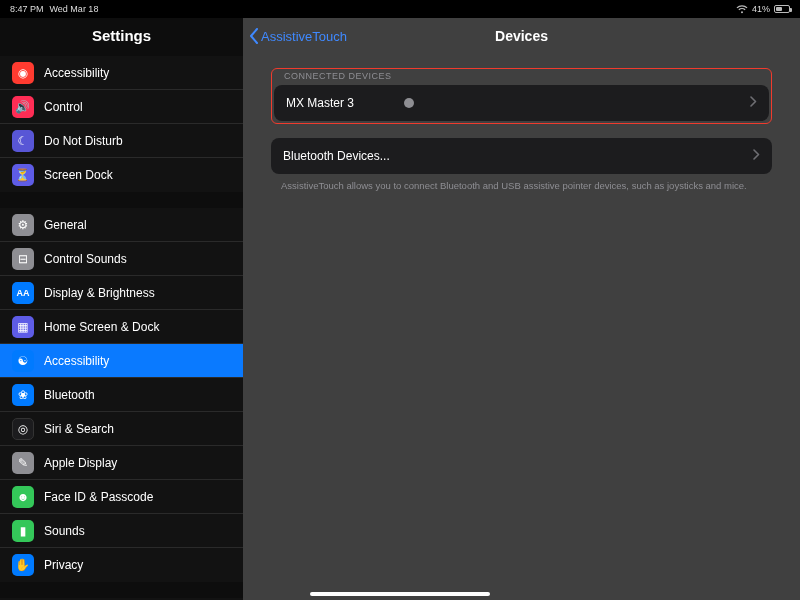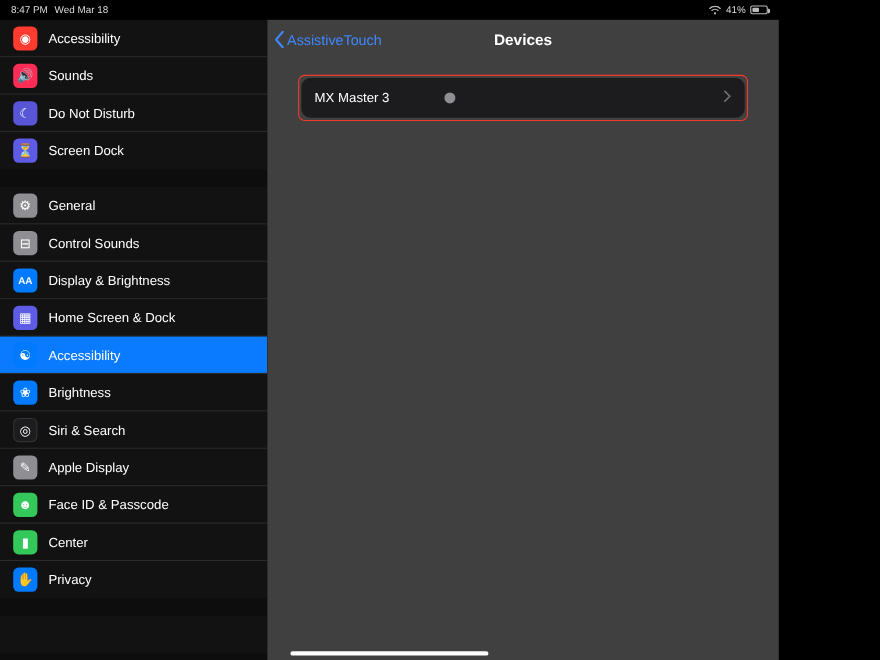--- a/index.html
+++ b/index.html
@@ -1,17 +1,17 @@
 <!DOCTYPE html>
 <html><head>
 <meta charset="utf-8">
 <style>
   * { margin: 0; padding: 0; box-sizing: border-box; }
   html, body { width: 800px; height: 600px; overflow: hidden; background: #000; font-family: -apple-system, "Helvetica Neue", Arial, sans-serif; color: #fff; }
-  .screen { width: 708px; height: 600px; position: relative; display: flex; flex-direction: column; justify-content: flex-end; }
+  .screen { width: 800px; height: 600px; position: relative; display: flex; flex-direction: column; justify-content: flex-end; }
   .statusbar { height: 18px; display: flex; align-items: center; justify-content: space-between; font-size: 9px; padding: 0 10px; color: #ddd; }
   .statusbar .left { display: flex; gap: 6px; align-items: center; }
   .statusbar .right { display: flex; gap: 4px; align-items: center; }
   .battery-icon { width: 16px; height: 8px; border: 1px solid #bbb; border-radius: 2px; position: relative; }
   .battery-icon::after { content: ""; position: absolute; right: -3px; top: 2px; width: 2px; height: 4px; background: #bbb; border-radius: 0 1px 1px 0; }
   .battery-fill { position: absolute; left: 1px; top: 1px; bottom: 1px; width: 40%; background: #bbb; border-radius: 1px; }
   .wifi-icon svg { display: block; }
   .split { flex: 1; display: flex; min-height: 0; }
   .sidebar { width: 243px; background: #0d0d0d; display: flex; flex-direction: column; overflow-y: auto; }
   .sidebar-title { text-align: center; font-size: 15px; font-weight: 600; padding: 9px 0 12px; }
@@ -63,29 +63,30 @@
       </span>
       <span>41%</span>
       <span class="battery-icon">
           <span class="battery-fill"></span>
         </span>
     </div>
   </div>
 
   <div class="split">
     <div class="sidebar">
+      <div class="sidebar-title">Settings</div>
       <div id="sidebar-groups">
           <div class="group">
             <div class="row">
               <div class="icon-box bg-red">◉</div>
               <span>Accessibility</span>
             </div>
             <div class="row">
               <div class="icon-box bg-pink">🔊</div>
-              <span>Sounds</span>
+              <span>Control</span>
             </div>
             <div class="row">
               <div class="icon-box bg-purple">☾</div>
               <span>Do Not Disturb</span>
             </div>
             <div class="row">
               <div class="icon-box bg-indigo">⏳</div>
               <span>Screen Dock</span>
             </div>
           </div>
@@ -105,37 +106,37 @@
             <div class="row">
               <div class="icon-box bg-indigo">▦</div>
               <span>Home Screen &amp; Dock</span>
             </div>
             <div class="row active">
               <div class="icon-box bg-blue">☯</div>
               <span>Accessibility</span>
             </div>
             <div class="row">
               <div class="icon-box bg-blue">❀</div>
-              <span>Brightness</span>
+              <span>Bluetooth</span>
             </div>
             <div class="row">
               <div class="icon-box bg-black">◎</div>
               <span>Siri &amp; Search</span>
             </div>
             <div class="row">
               <div class="icon-box bg-grey">✎</div>
               <span>Apple Display</span>
             </div>
             <div class="row">
               <div class="icon-box bg-green">☻</div>
               <span>Face ID &amp; Passcode</span>
             </div>
             <div class="row">
               <div class="icon-box bg-green">▮</div>
-              <span>Center</span>
+              <span>Sounds</span>
             </div>
             <div class="row">
               <div class="icon-box bg-blue">✋</div>
               <span>Privacy</span>
             </div>
           </div>
           <div class="group">
             <div class="row"></div>
           </div>
         </div>
@@ -147,31 +148,45 @@
           <svg width="10" height="16" viewBox="0 0 10 16">
               <path d="M8 1L2 8l6 7" stroke="#3f89ff" stroke-width="2" fill="none" stroke-linecap="round" stroke-linejoin="round"></path>
             </svg>
           <span>AssistiveTouch</span>
         </div>
         <div class="detail-title">Devices</div>
       </div>
 
       <div class="section">
         <div class="highlight-border">
+          <div class="section-header">CONNECTED DEVICES</div>
           <div class="cell-group">
             <div class="cell">
               <span>MX Master 3</span>
               <span class="dot"></span>
               <span class="chev">
                 <svg width="7" height="11" viewBox="0 0 7 11">
                     <path d="M1 1l4.5 4.5L1 10" stroke="#6e6e73" stroke-width="1.6" fill="none" stroke-linecap="round" stroke-linejoin="round"></path>
                   </svg>
               </span>
             </div>
           </div>
         </div>
       </div>
 
+      <div class="section">
+        <div class="cell-group">
+          <div class="cell">
+            <span>Bluetooth Devices...</span>
+            <span class="chev">
+              <svg width="7" height="11" viewBox="0 0 7 11">
+                  <path d="M1 1l4.5 4.5L1 10" stroke="#6e6e73" stroke-width="1.6" fill="none" stroke-linecap="round" stroke-linejoin="round"></path>
+                </svg>
+            </span>
+          </div>
+        </div>
+        <div class="footer-text">AssistiveTouch allows you to connect Bluetooth and USB assistive pointer devices, such as joysticks and mice.</div>
+      </div>
     </div>
   </div>
 
   <div class="home-bar"></div>
 </div>
 
 </body></html>

